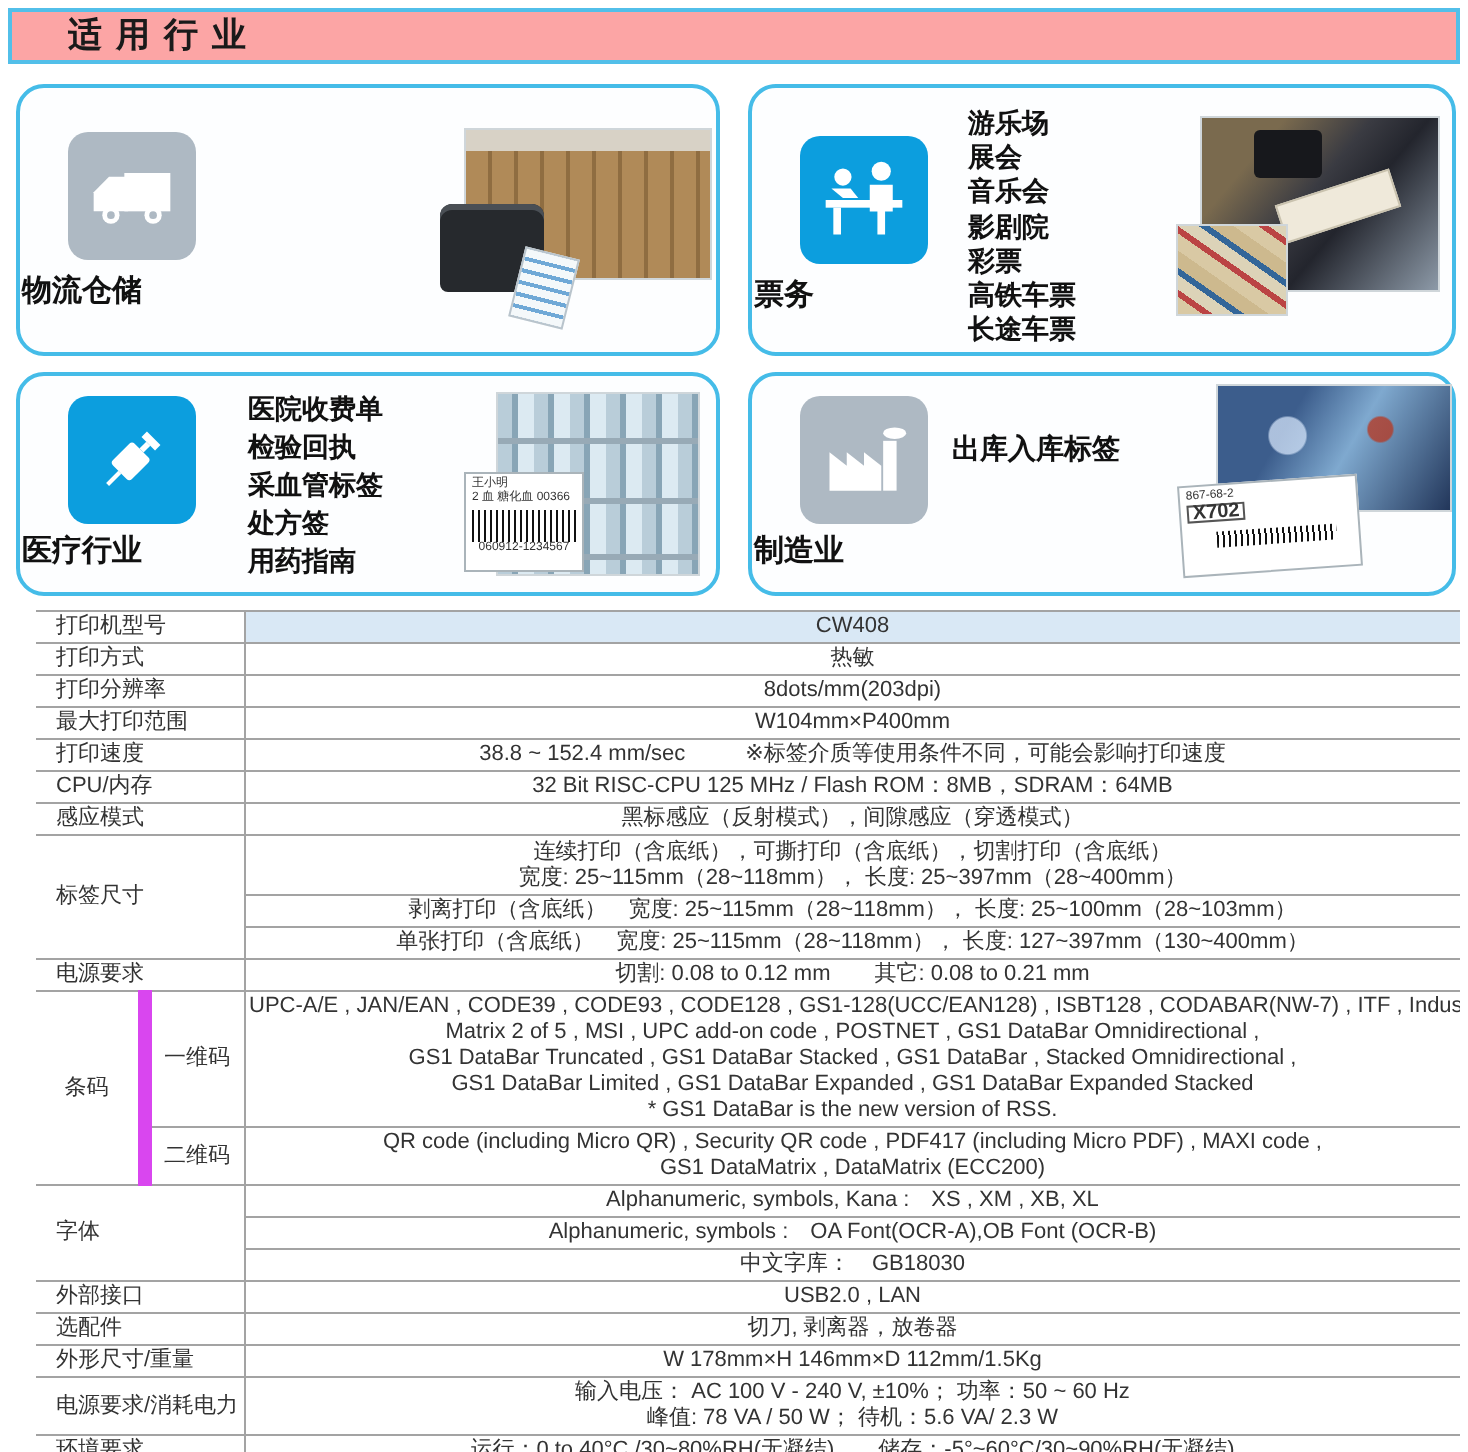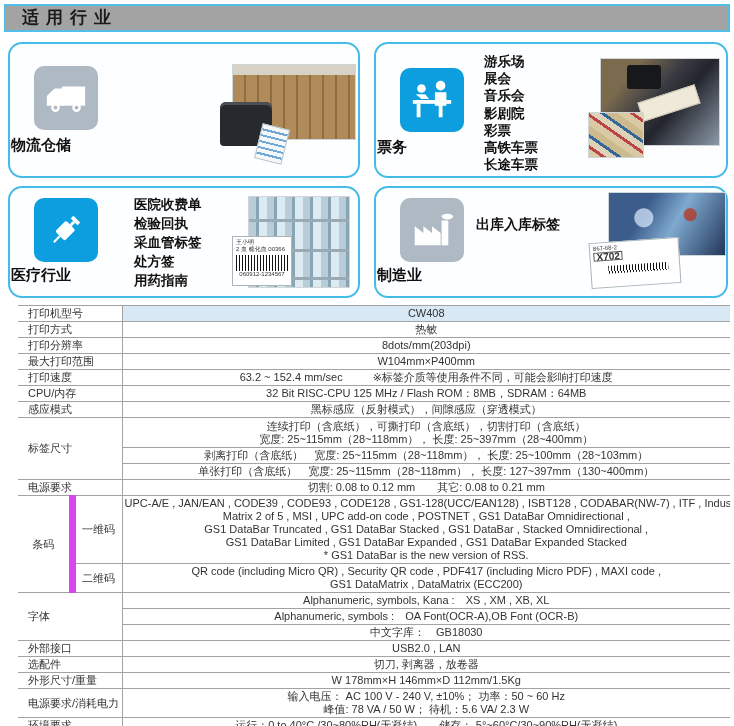--- a/index.html
+++ b/index.html
@@ -2,22 +2,22 @@
 <html><head>
 <meta charset="utf-8">
 <style>
   html,body{margin:0;padding:0;background:#fff;}
   body{width:734px;height:726px;overflow:hidden;position:relative;
        font-family:"Liberation Sans","DejaVu Sans",sans-serif;color:#222;}
   .abs{position:absolute;}
 
   
   .section-header{left:4px;top:4px;width:726px;height:28px;box-sizing:border-box;
-    border:2px solid #52bfe9;background:#a3a3a3;font-size:17px;font-weight:bold;
-    letter-spacing:7px;color:#1a1a1a;line-height:24px;padding-left:16px;}
+    border:2px solid #52bfe9;background:#fca5a5;font-size:17px;font-weight:bold;
+    letter-spacing:7px;color:#1a1a1a;line-height:24px;padding-left:28px;}
 
   
   .card{box-sizing:border-box;border:2px solid #45bce8;border-radius:14px;background:#fdfeff;}
   .tile{position:absolute;width:64px;height:64px;border-radius:10px;display:flex;
         align-items:center;justify-content:center;}
   .tile.gray{background:#aeb9c3;} .tile.blue{background:#0c9ede;}
   .card-name{position:absolute;font-size:15px;font-weight:bold;color:#111;text-align:left;width:110px;}
   .app-list{position:absolute;font-weight:bold;color:#111;}
   .app-list div{white-space:nowrap;}
   .photo{position:absolute;border:1px solid #cfd6da;overflow:hidden;}
@@ -122,21 +122,21 @@
     <svg width="46" height="46" viewBox="0 0 48 48">
       <g transform="rotate(45 24 24)" fill="#fff">
         <rect x="19" y="8" width="10" height="4"></rect>
         <rect x="22.5" y="12" width="3" height="5"></rect>
         <rect x="17" y="17" width="14" height="16" rx="2"></rect>
         <rect x="22.9" y="33" width="2.2" height="9"></rect>
       </g>
     </svg>
   </div>
   <div class="card-name" style="left:1px;top:78px;">医疗行业</div>
-  <div class="app-list" style="left:124px;top:7px;font-size:13.5px;line-height:19px;">
+  <div class="app-list" style="left:114px;top:7px;font-size:13.5px;line-height:19px;">
     <div>医院收费单</div>
     <div>检验回执</div>
     <div>采血管标签</div>
     <div>处方签</div>
     <div>用药指南</div>
   </div>
   <div class="photo ph-tubes" style="left:238px;top:8px;width:100px;height:90px;">
     <div class="rack" style="top:22px;"></div>
       <div class="rack" style="top:52px;"></div>
       <div class="rack" style="top:80px;"></div>
@@ -188,21 +188,21 @@
     <td class="lbl" colspan="2">打印分辨率</td>
     <td class="val">8dots/mm(203dpi)</td>
   </tr>
   <tr class="h15">
     <td class="lbl" colspan="2">最大打印范围</td>
     <td class="val">W104mm×P400mm</td>
   </tr>
   <tr class="h15">
     <td class="lbl" colspan="2">打印速度</td>
     <td class="val">
-      <span>63.2 ~ 152.4 mm/sec</span><span class="note-gap">※标签介质等使用条件不同，可能会影响打印速度</span>
+      <span>38.8 ~ 152.4 mm/sec</span><span class="note-gap">※标签介质等使用条件不同，可能会影响打印速度</span>
     </td>
   </tr>
   <tr class="h15">
     <td class="lbl" colspan="2">CPU/内存</td>
     <td class="val">32 Bit RISC-CPU 125 MHz  /  Flash ROM：8MB，SDRAM：64MB</td>
   </tr>
   <tr class="h15">
     <td class="lbl" colspan="2">感应模式</td>
     <td class="val">黑标感应（反射模式），间隙感应（穿透模式）</td>
   </tr>

